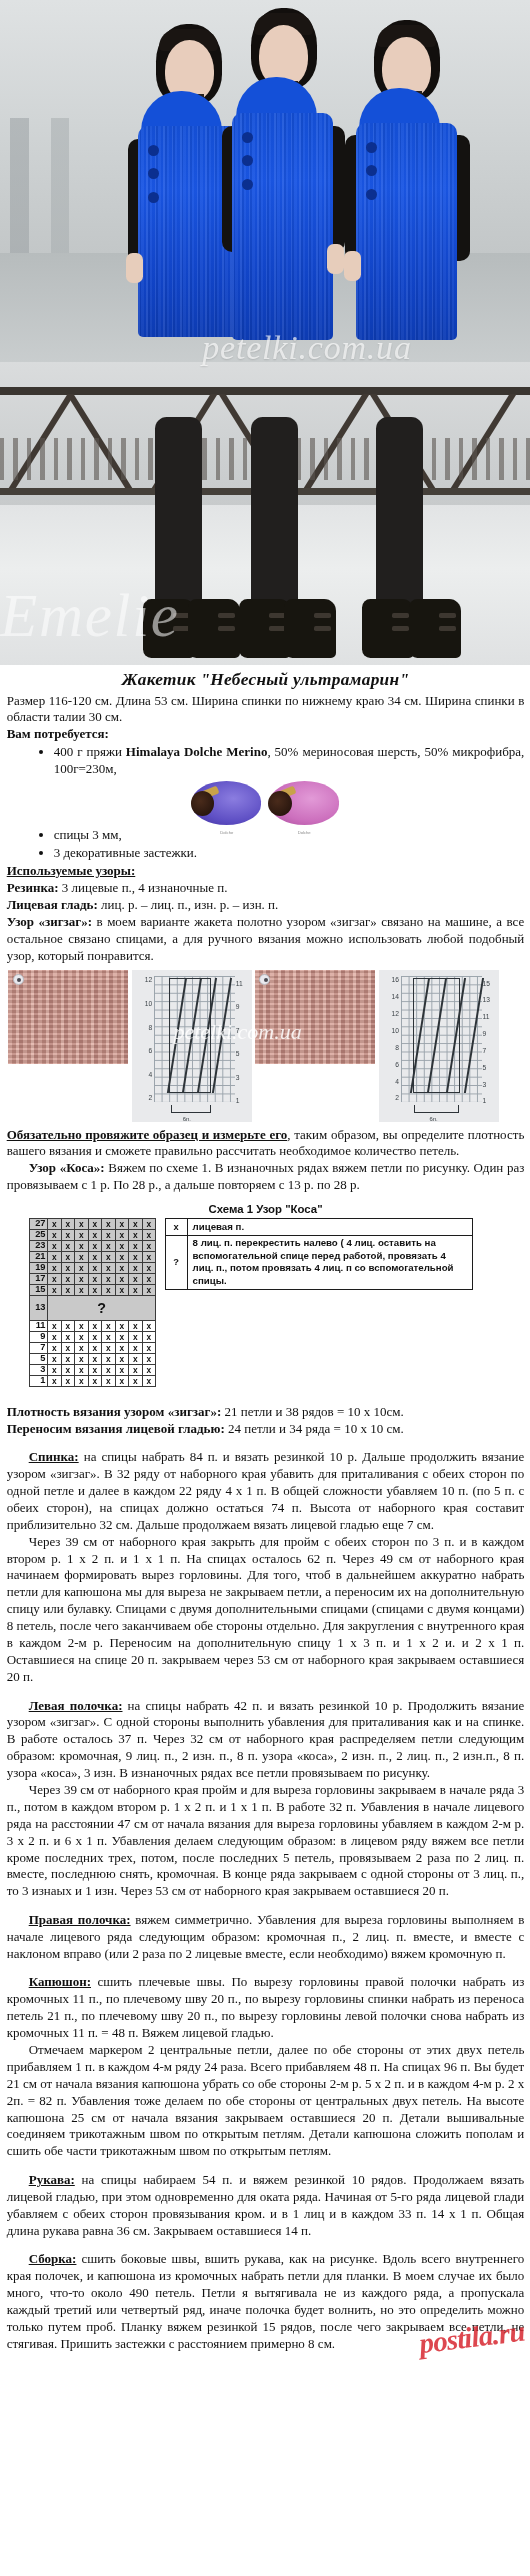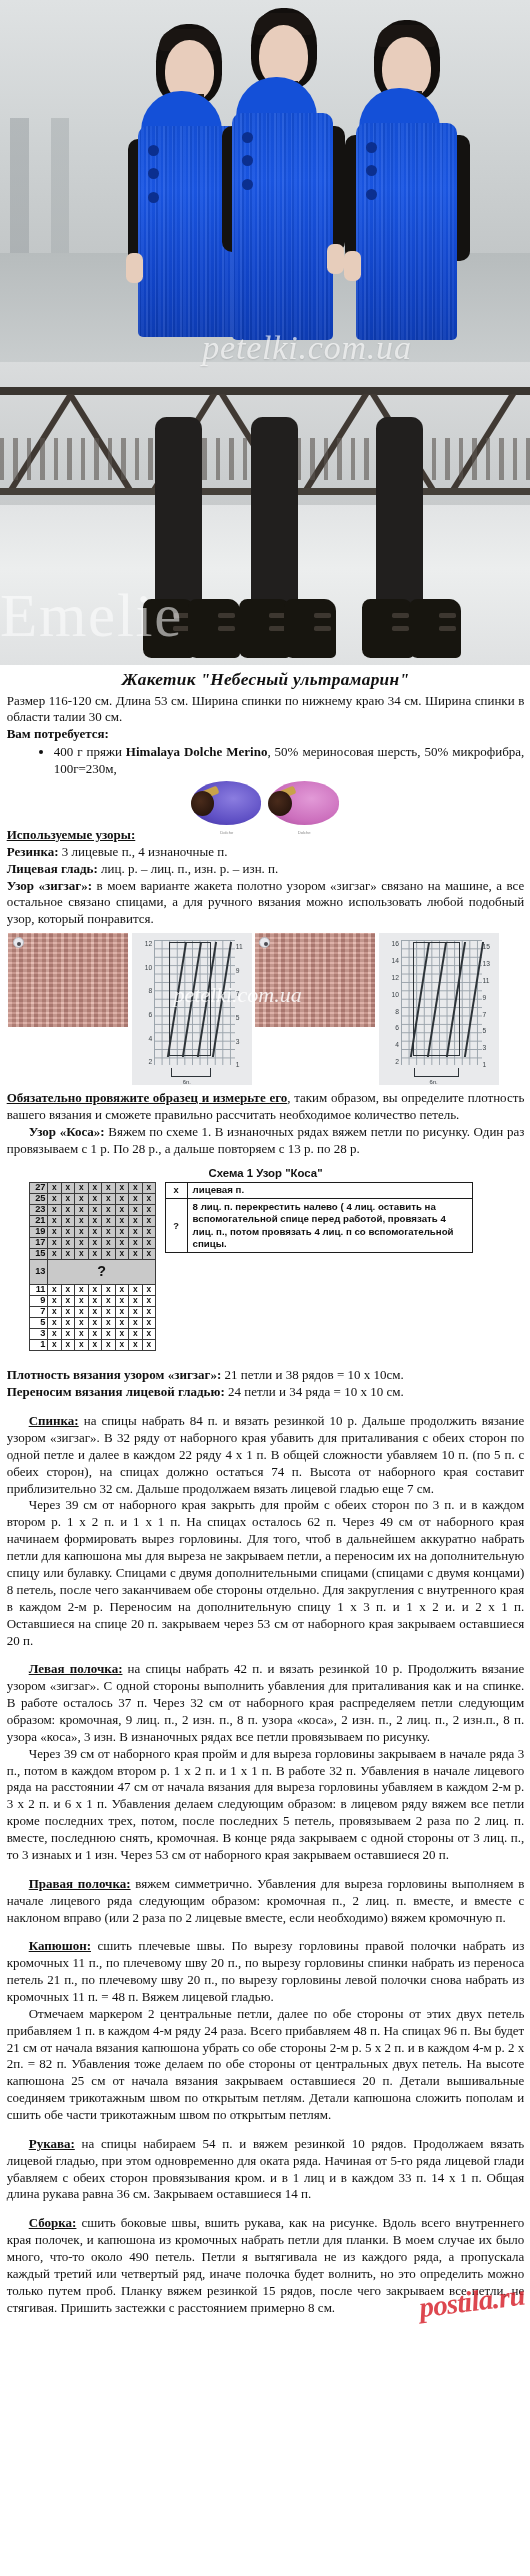--- a/index.html
+++ b/index.html
@@ -55,21 +55,21 @@
   .hair .bang { position:absolute; left:3.4px; top:5px; width:59px; height:22px; background:#1a1512; border-radius:29px 29px 6.7px 6.7px; }
   .neck { position:absolute; width:29px; height:22px; background:#241f1d; }
   .btns { position:absolute; left:10px; top:18.5px; }
   .btns i { display:block; width:11px; height:11px; border-radius:50%; background:#0b2f8f; margin-bottom:12.6px; border:0.8px solid #0a2familiar; }
   .hand { position:absolute; width:17px; height:30px; background:#e7cdbb; border-radius:6.7px; }
 
   .wm-photo { position:absolute; left:147px; top:329px; width:320px; text-align:center;
     font-family:"Liberation Serif", serif; font-style:italic; font-size:34px;
     color:rgba(255,255,255,.68); letter-spacing:0.8px; text-shadow:0 0.8px 1.7px rgba(0,0,0,.12); pointer-events:none; }
   .wm-photo2 { position:absolute; left:0px; top:581px; width:286px;
-    font-family:"Liberation Serif", serif; font-size:61px;
+    font-family:"Liberation Serif", serif; font-style:italic; font-size:61px;
     color:rgba(255,255,255,.55); letter-spacing:1.7px; pointer-events:none; }
 
   
   .body { padding: 3.4px 6.7px 11.8px 6.7px; }
   p { margin:0 0 0 0; font-size:13px; line-height:1.30; text-align:justify; }
   p.just { text-align:justify; }
   .ti { text-indent:22px; }
   .title { text-align:center; font-weight:bold; font-style:italic; font-size:17.3px;
     font-family:"Liberation Serif", serif; margin:1.7px 0 2.5px 0; letter-spacing:0.3px; }
   b { font-weight:bold; }
@@ -288,20 +288,24 @@
           <div class="core"></div>
         <div class="lbl">Dolche</div>
       </div>
       <div class="ball b2">
         <div class="band"></div>
           <div class="core"></div>
         <div class="lbl">Dolche</div>
       </div>
     </div>
 
+    <ul>
+      <li>спицы 3 мм,</li>
+      <li>3 декоративные застежки.</li>
+    </ul>
 
     <p><u class="h">Используемые узоры:</u></p>
     <p class="just"><b>Резинка:</b><span> 3 лицевые п., 4 изнаночные п.</span></p>
     <p class="just"><b>Лицевая гладь:</b><span> лиц. р. – лиц. п., изн. р. – изн. п.</span></p>
     <p class="just"><b>Узор «зигзаг»:</b><span> в моем варианте жакета полотно узором «зигзаг» связано на машине, а все остальное связано спицами, а для ручного вязания можно использовать любой подобный узор, который понравится.</span></p>
 
     <div class="pattern-row" style="position:relative;">
       <div class="swatch">
         <div class="zig"></div>
           <div class="wave"></div>

